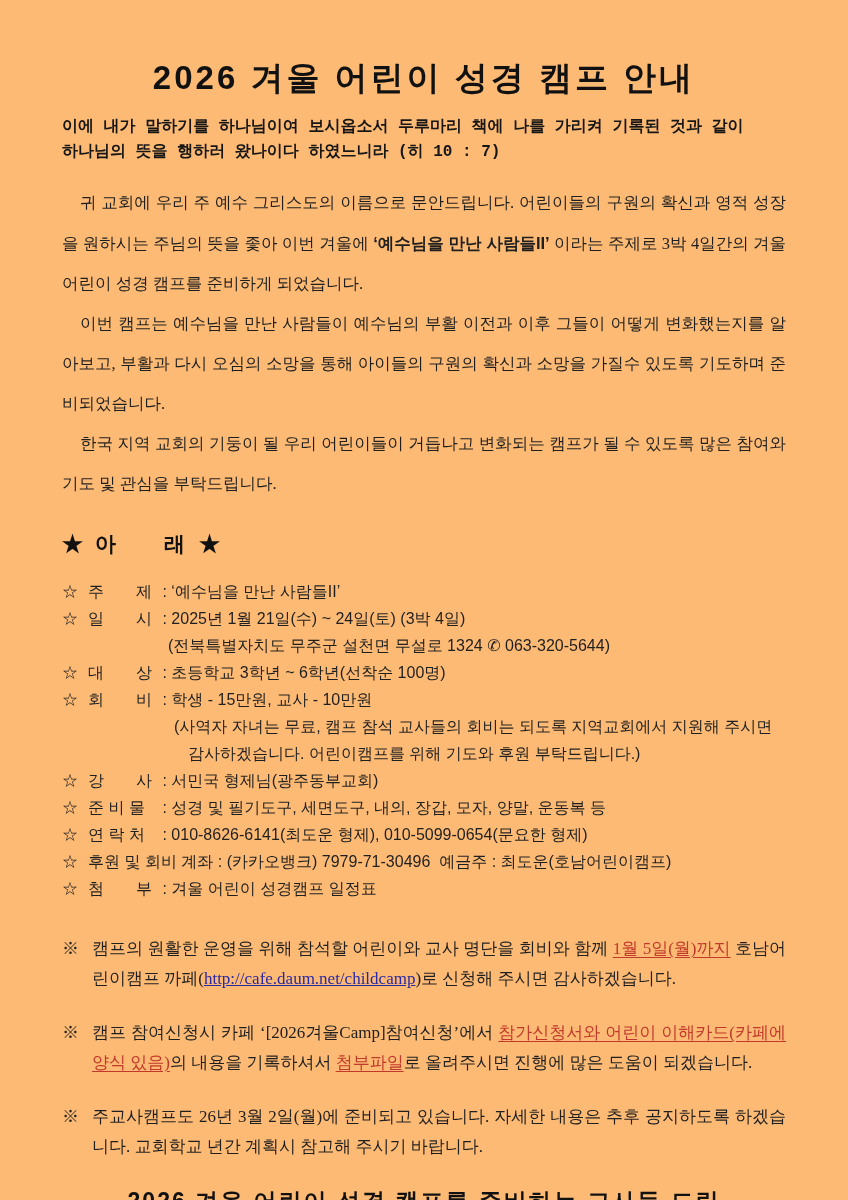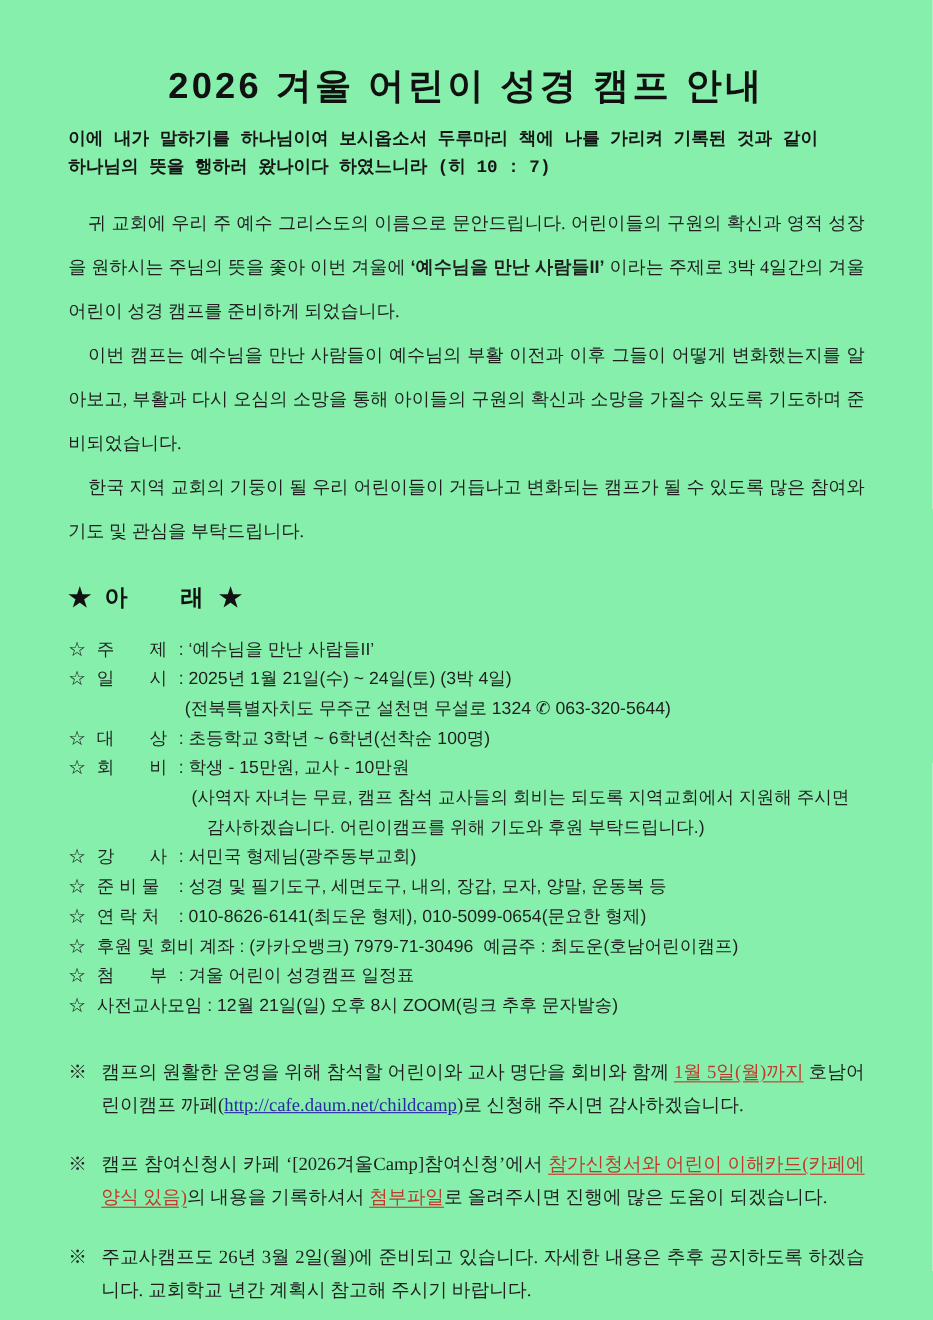--- a/index.html
+++ b/index.html
@@ -1,21 +1,21 @@
 <!DOCTYPE html>
 <html lang="ko"><head>
 <meta charset="utf-8">
 <style>
   html,body{margin:0;padding:0;background:#ffffff;}
   .page{
     position:relative;
     width:848px;height:1200px;
     box-sizing:border-box;
     padding:56px 62px 0 62px;
-    background:#86efac;
+    background:#fdba74;
     color:#1f1f1f;
     overflow:hidden;
   }
   
   .title{
     margin:0 0 14px 0;
     text-align:center;
     font-family:"Liberation Sans",sans-serif;
     font-size:33px;font-weight:bold;
     letter-spacing:3px;
@@ -150,23 +150,20 @@
     </div>
 
     <div class="row">
       <span class="bullet">☆</span><span class="dlabel long">후원 및 회비 계좌</span><span class="colon"> : </span><span class="dvalue">(카카오뱅크) 7979-71-30496  예금주 : 최도운(호남어린이캠프)</span>
     </div>
 
     <div class="row">
       <span class="bullet">☆</span><span class="dlabel">첨　　부</span><span class="colon"> : </span><span class="dvalue">겨울 어린이 성경캠프 일정표</span>
     </div>
 
-    <div class="row">
-      <span class="bullet">☆</span><span class="dlabel long">사전교사모임</span><span class="colon"> : </span><span class="dvalue">12월 21일(일) 오후 8시 ZOOM(링크 추후 문자발송)</span>
-    </div>
 
   </div>
 
   <div class="notes">
 
     <div class="note">
       <span class="note-marker">※</span>
       <div class="note-body"><span>캠프의 원활한 운영을 위해 참석할 어린이와 교사 명단을 회비와 함께 </span><span class="red-ul">1월 5일(월)까지</span><span> 호남어린이캠프 까페(</span><a class="link">http://cafe.daum.net/childcamp</a><span>)로 신청해 주시면 감사하겠습니다.</span></div>
     </div>
 

